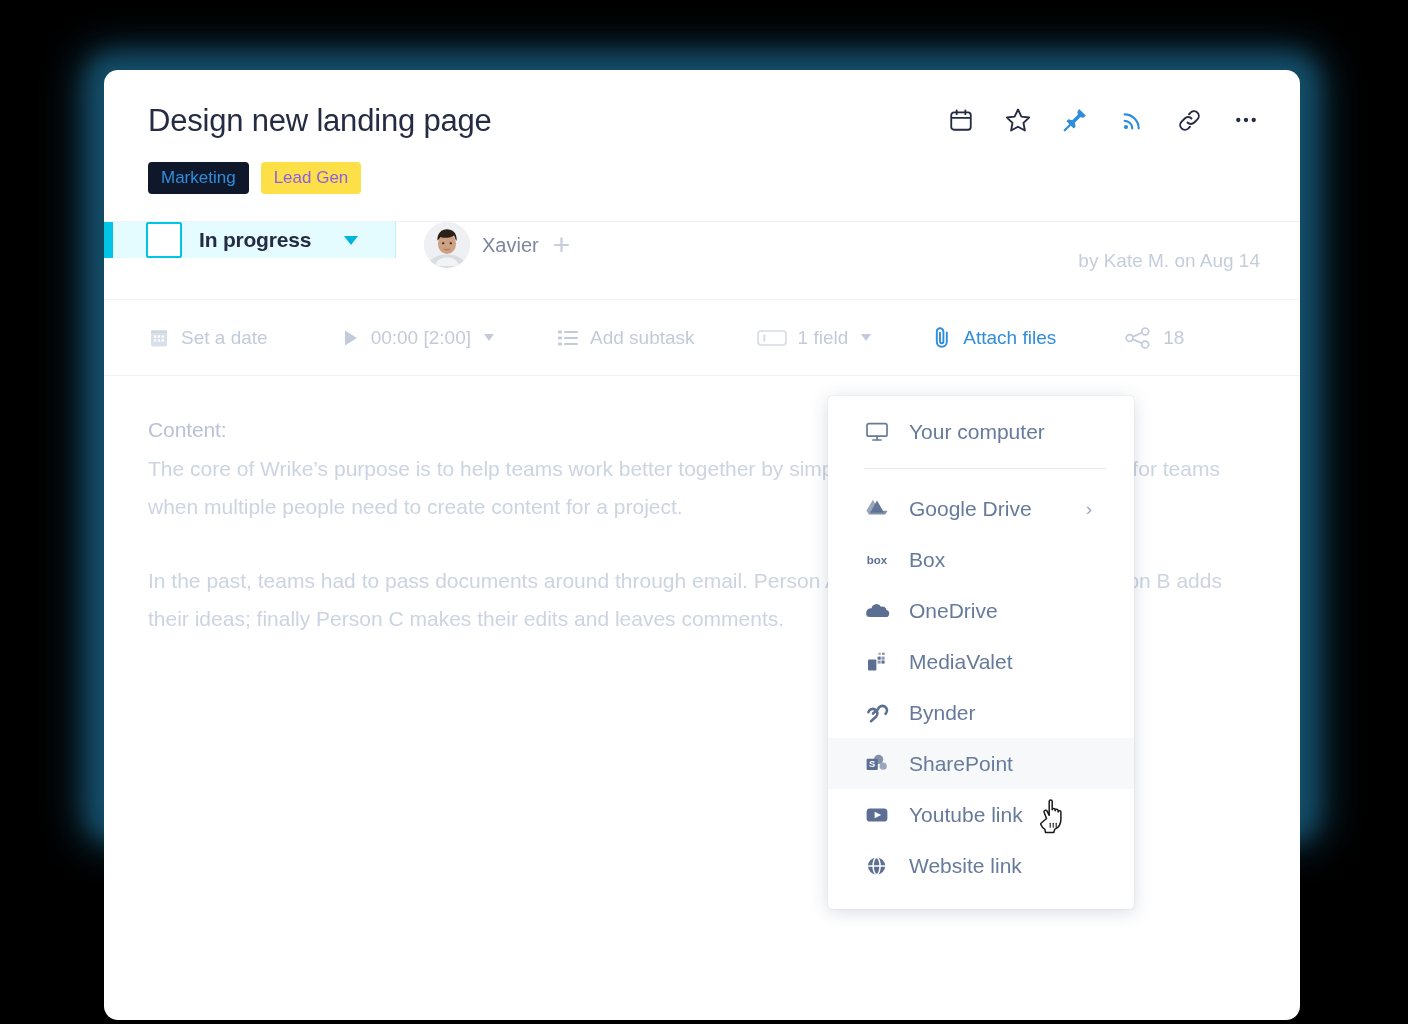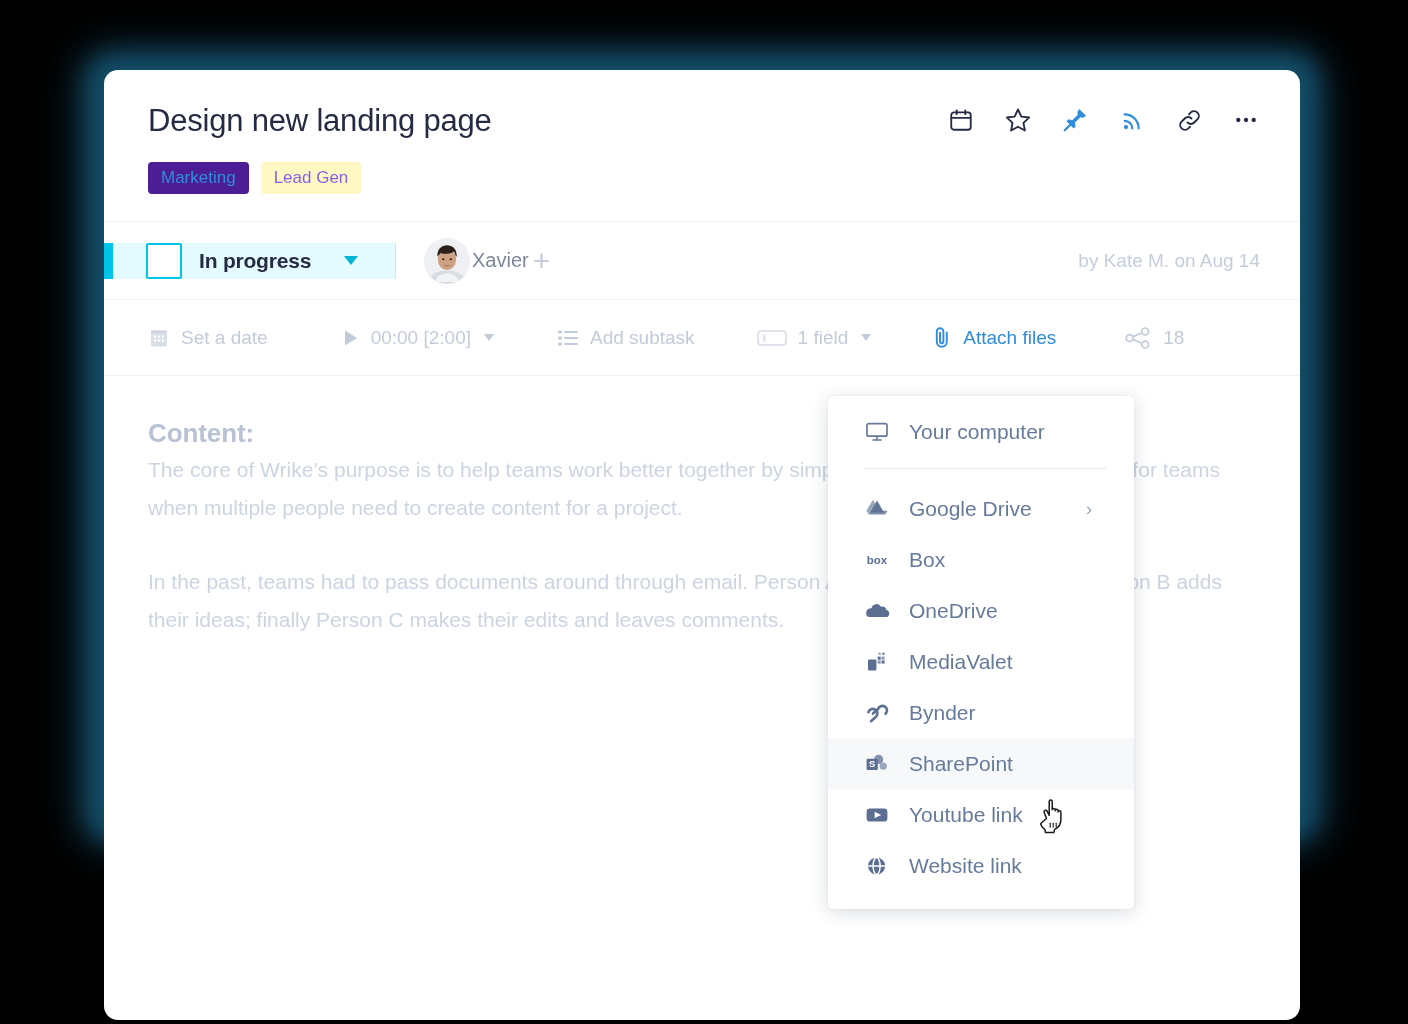--- a/index.html
+++ b/index.html
@@ -69,42 +69,42 @@
     letter-spacing: -0.2px;
     line-height: 1.2;
   }
   .tags { display: flex; gap: 12px; margin-top: 23px; }
   .tag {
     font-size: 17px;
     padding: 5px 13px 6px 13px;
     border-radius: 4px;
     line-height: 1.25;
   }
-  .tag-marketing { background: #4c1d95; color: #2f8ddb; }
-  .tag-leadgen   { background: #fef9c3; color: #8a5fe8; }
+  .tag-marketing { background: #0f172a; color: #2f8ddb; }
+  .tag-leadgen   { background: #fde047; color: #8a5fe8; }
 
   .header-actions {
     position: absolute;
     right: 38px;
     top: 34px;
     display: flex;
     align-items: center;
     gap: 25px;
   }
   .hicon {
     width: 32px; height: 32px;
     display: flex; align-items: center; justify-content: center;
     cursor: pointer;
   }
   .hicon svg { display: block; }
 
   
   .statusbar {
     display: flex;
-    align-items: center;
+    align-items: flex-start;
     height: 78px;
     border-bottom: 1px solid #eef1f5;
     position: relative;
   }
   .status-block {
     display: flex;
     align-items: center;
     background: #e4fbff;
     width: 292px;
     position: relative;
@@ -136,21 +136,21 @@
     width: 0; height: 0;
     border-left: 7px solid transparent;
     border-right: 7px solid transparent;
     border-top: 9px solid #00b6d8;
   }
 
   .assignee {
     display: flex;
     align-items: center;
     padding-left: 28px;
-    gap: 2px;
+    gap: 12px;
   }
   .avatar {
     width: 46px; height: 46px;
     border-radius: 50%;
     overflow: hidden;
     background: #eceef2;
     position: relative;
     flex: none;
   }
   .avatar .face {
@@ -203,24 +203,24 @@
     border-left: 5px solid transparent;
     border-right: 5px solid transparent;
     border-top: 7px solid #c3cbda;
   }
 
   
   .body {
     padding: 42px 44px 0 44px;
   }
   .body-heading {
-    font-size: 26px;
-    font-weight: 700;
+    font-size: 21px;
+    font-weight: 400;
     color: #b9c2d4;
-    margin-bottom: 2px;
+    margin-bottom: 8px;
     letter-spacing: -0.1px;
   }
   .body-par {
     font-size: 21px;
     line-height: 38px;
     color: #ccd4e2;
     max-width: 1110px;
   }
   .body-par + .body-par { margin-top: 36px; }
 

